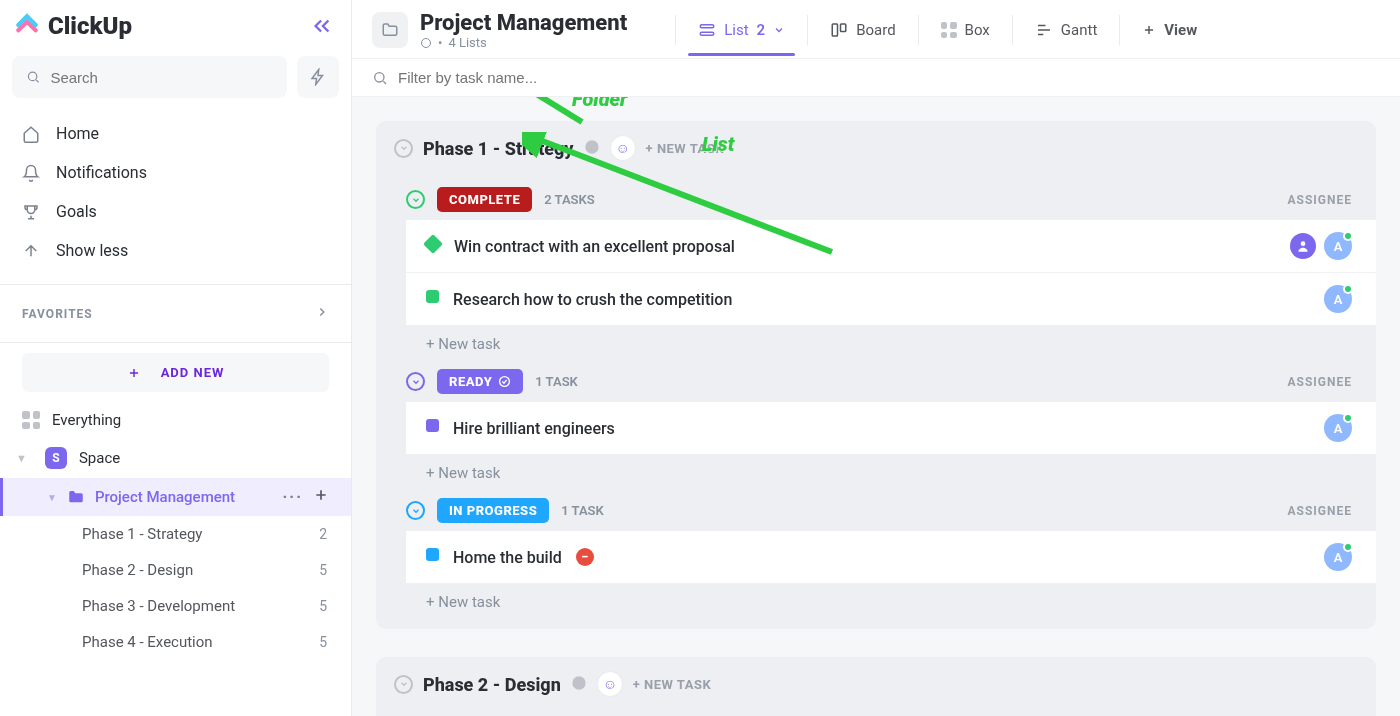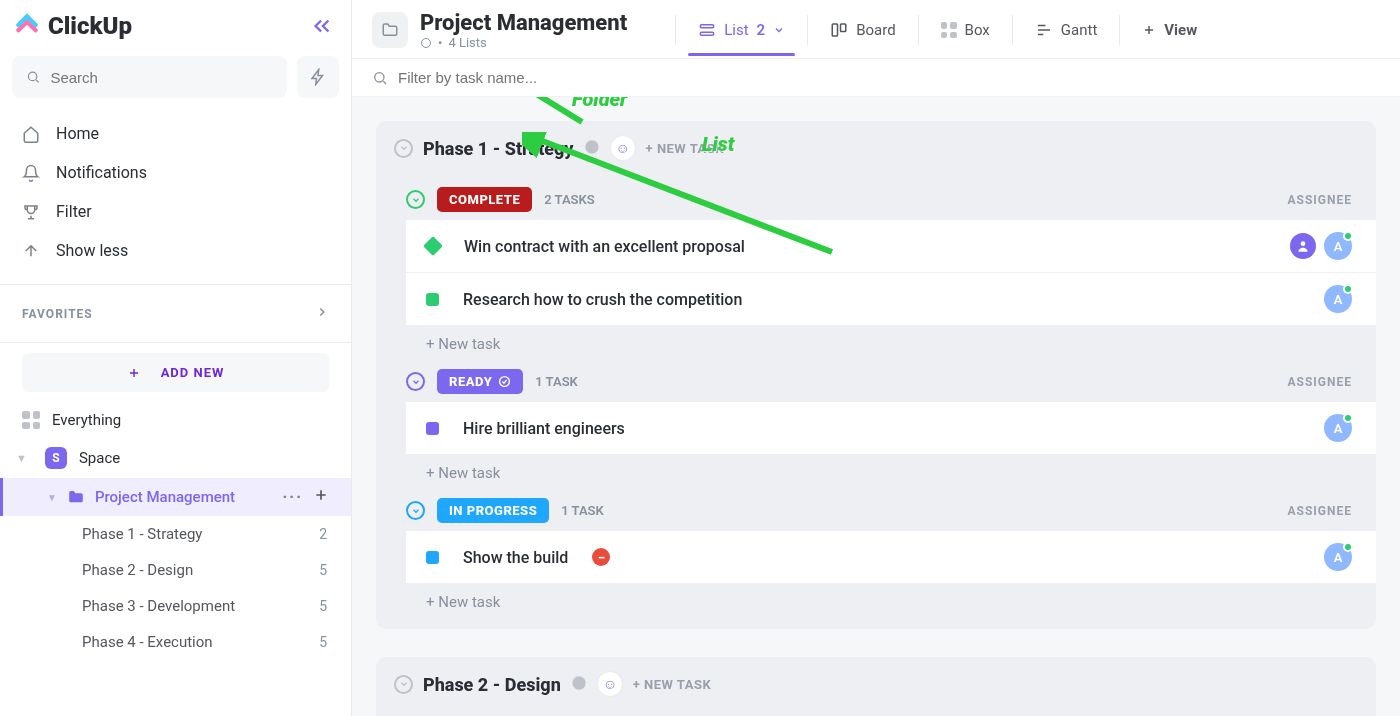--- a/index.html
+++ b/index.html
@@ -57,21 +57,21 @@
   .status-block { margin: 12px 0 0 30px; }
   .status-row { display:flex; align-items:center; justify-content:space-between; padding: 0 24px 8px 0; }
   .status-left { display:flex; align-items:center; gap:12px; }
   .status-left .chev-circle { width:19px; height:19px; border:2px solid; border-radius:50%; display:flex; align-items:center; justify-content:center;}
   .status-pill { padding:5px 12px; border-radius:5px; color:#fff; font-size:13px; font-weight:800; letter-spacing:0.5px; display:flex; align-items:center; gap:6px;}
   .task-count { color:#87909e; font-size:13px; font-weight:600; }
   .col-label { color:#99a0ab; font-size:12px; font-weight:700; letter-spacing:1px; }
   .task-card { background:#fff; margin-right:0; }
   .task-row { display:flex; align-items:center; justify-content:space-between; padding:12px 24px 12px 20px; border-top:1px solid #f0f1f3; }
   .task-row:first-child { border-top:none; border-radius:6px 0 0 0;}
-  .task-left { display:flex; align-items:center; gap:24px; font-size:16px; font-weight:500;}
+  .task-left { display:flex; align-items:flex-start; gap:14px; font-size:16px; font-weight:500;}
   .sq { width:13px; height:13px; border-radius:3px; }
   .diamond { width:14px; height:14px; transform:rotate(45deg); border-radius:2px; }
   .avatar { width:28px; height:28px; border-radius:50%; background:#8fb8ff; color:#fff; display:flex; align-items:center; justify-content:center; font-size:13px; font-weight:600; position:relative;}
   .avatar .dot { position:absolute; top:-1px; right:-1px; width:10px; height:10px; background:#2ecc71; border-radius:50%; border:2px solid #fff;}
   .assignee-ic { width:26px; height:26px; border-radius:50%; background:#7b68ee; color:#fff; display:flex; align-items:center; justify-content:center; }
   .add-task-row { padding:10px 24px 4px 20px; color:#87909e; font-size:15px; }
   .block-ic { width:18px; height:18px; border-radius:50%; background:#e74c3c; display:flex; align-items:center; justify-content:center; color:#fff; font-size:11px; font-weight:900;}
   
   .anno { position:absolute; color:#2ecc40; font-weight:900; font-size:20px; pointer-events:none; text-shadow:1px 1px 0 rgba(255,255,255,0.6); font-style:italic; }
   svg.anno-arrow { position:absolute; pointer-events:none; }
@@ -128,21 +128,21 @@
             </svg>
           </span>
           <span>Notifications</span>
         </div>
       <div class="nav-item">
           <span class="ic">
             <svg width="18" height="18" viewBox="0 0 24 24" fill="none" stroke="currentColor" stroke-width="2">
               <path d="M8 21h8M12 17v4M7 4h10v5a5 5 0 01-10 0V4zM7 4H4v2a3 3 0 003 3M17 4h3v2a3 3 0 01-3 3"></path>
             </svg>
           </span>
-          <span>Filter</span>
+          <span>Goals</span>
         </div>
       <div class="nav-item">
           <span class="ic">
             <svg width="18" height="18" viewBox="0 0 24 24" fill="none" stroke="currentColor" stroke-width="2">
               <path d="M12 19V5M5 12l7-7 7 7"></path>
             </svg>
           </span>
           <span>Show less</span>
         </div>
     </div>
@@ -390,21 +390,21 @@
                 </span>
                 <span class="status-pill" style="background:#1ea7fd">IN PROGRESS</span>
                 <span class="task-count">1 TASK</span>
               </div>
               <span class="col-label">ASSIGNEE</span>
             </div>
             <div class="task-card">
               <div class="task-row">
                 <div class="task-left">
                   <span class="sq" style="background:#1ea7fd"></span>
-                  <span>Show the build</span> 
+                  <span>Home the build</span> 
                   <span class="block-ic">–</span>
                 </div>
                 <div style="display:flex;align-items:center">
                   <span class="avatar">A<span class="dot"></span></span>
                 </div>
               </div>
             </div>
             <div class="add-task-row">+ New task</div>
           </div>
         </div>

